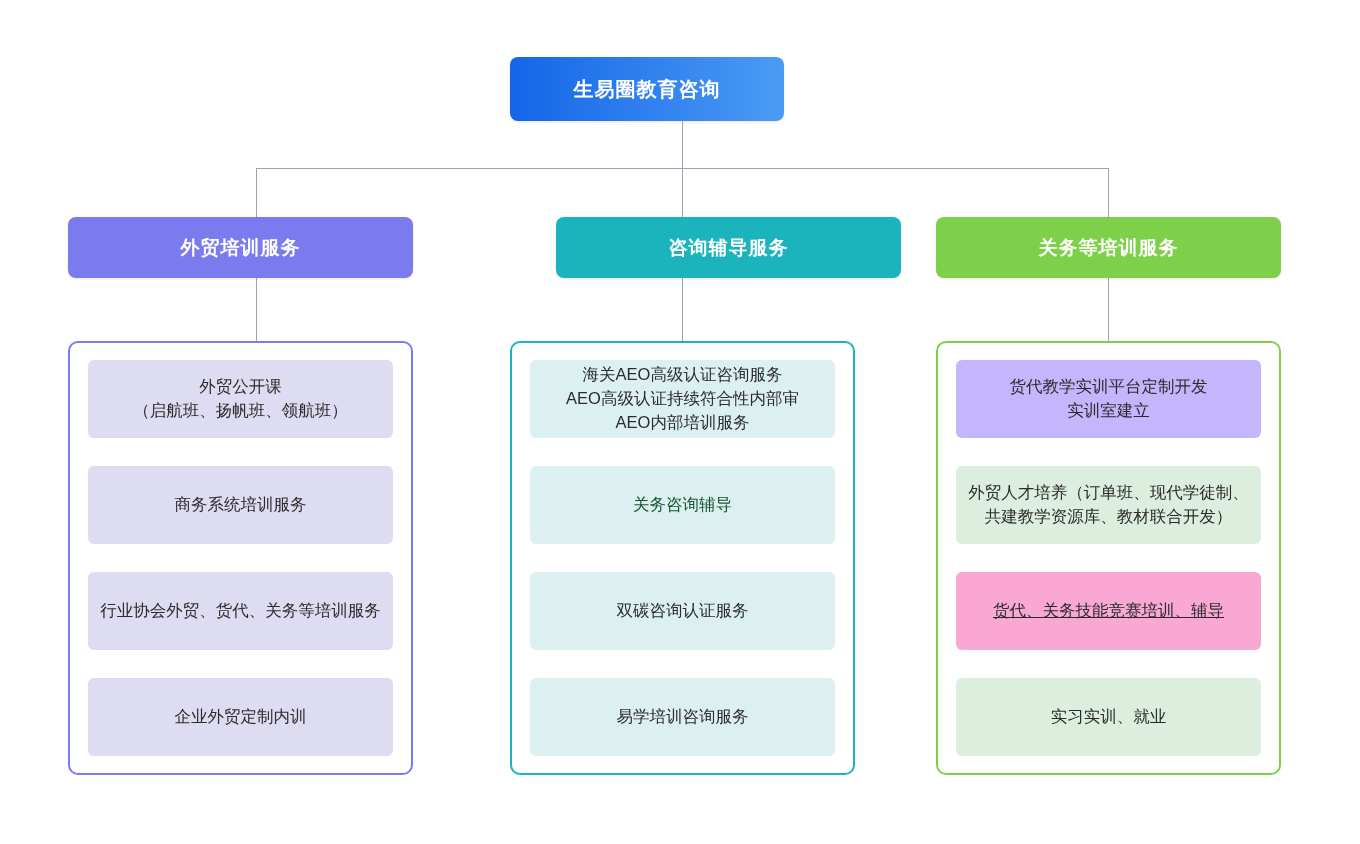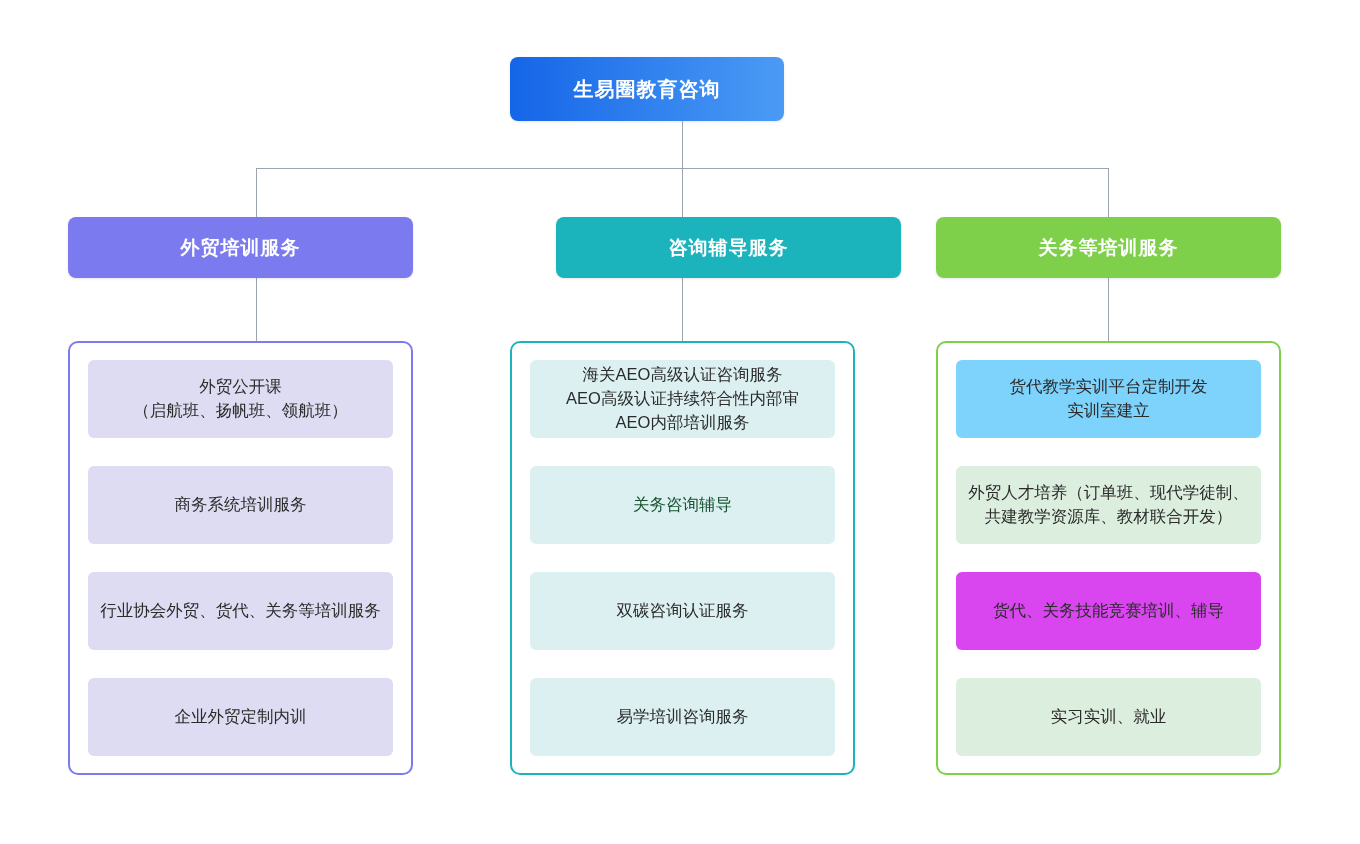--- a/index.html
+++ b/index.html
@@ -173,32 +173,32 @@
         </span>
       </div>
     </div>
   </div>
 
   <div class="branch" style="left:936px;">
     <div class="branch-header" style="background: rgb(126, 208, 74);">
       <span>关务等培训服务</span>
     </div>
     <div class="branch-body" style="border-color: rgb(126, 208, 74);">
-      <div class="leaf-card" style="background: #7dd3fc; color: rgb(43, 43, 43);">
+      <div class="leaf-card" style="background: #c4b5fd; color: rgb(43, 43, 43);">
         <span>
           <span class="line">货代教学实训平台定制开发</span>
           <span class="line">实训室建立</span>
         </span>
       </div>
       <div class="leaf-card" style="background: rgb(220, 238, 222); color: rgb(43, 43, 43);">
         <span>
           <span class="line">外贸人才培养（订单班、现代学徒制、共建教学资源库、教材联合开发）</span>
         </span>
       </div>
-      <div class="leaf-card" style="background: #d946ef; color: rgb(43, 43, 43);">
+      <div class="leaf-card" style="background: #f9a8d4; color: rgb(43, 43, 43); text-decoration: underline;">
         <span>
           <span class="line">货代、关务技能竞赛培训、辅导</span>
         </span>
       </div>
       <div class="leaf-card" style="background: rgb(220, 238, 222); color: rgb(43, 43, 43);">
         <span>
           <span class="line">实习实训、就业</span>
         </span>
       </div>
     </div>

